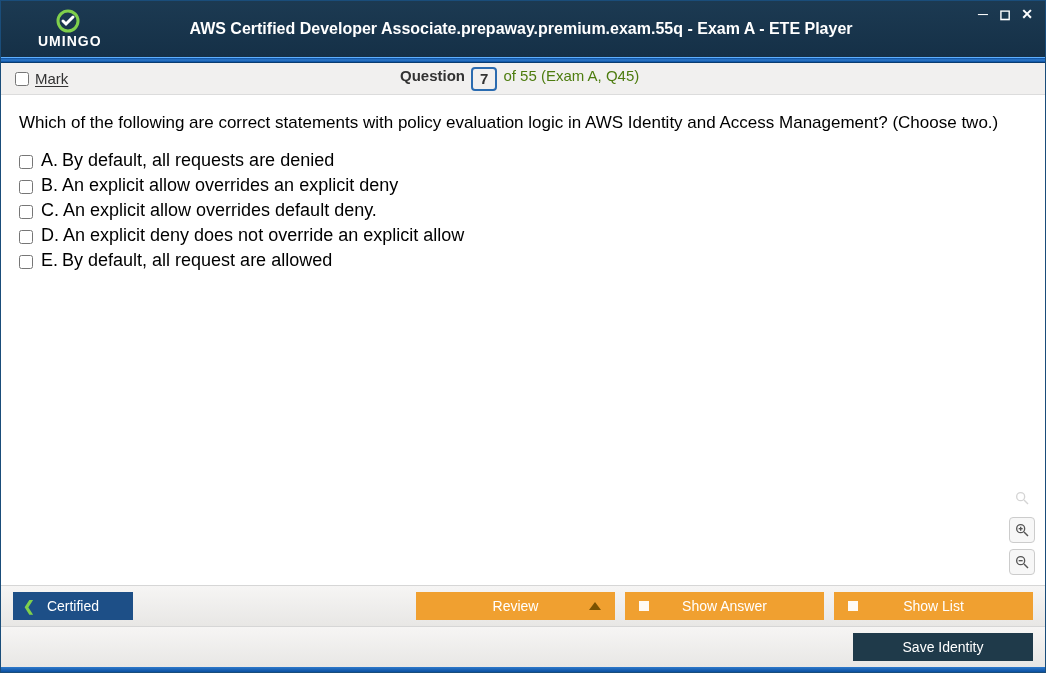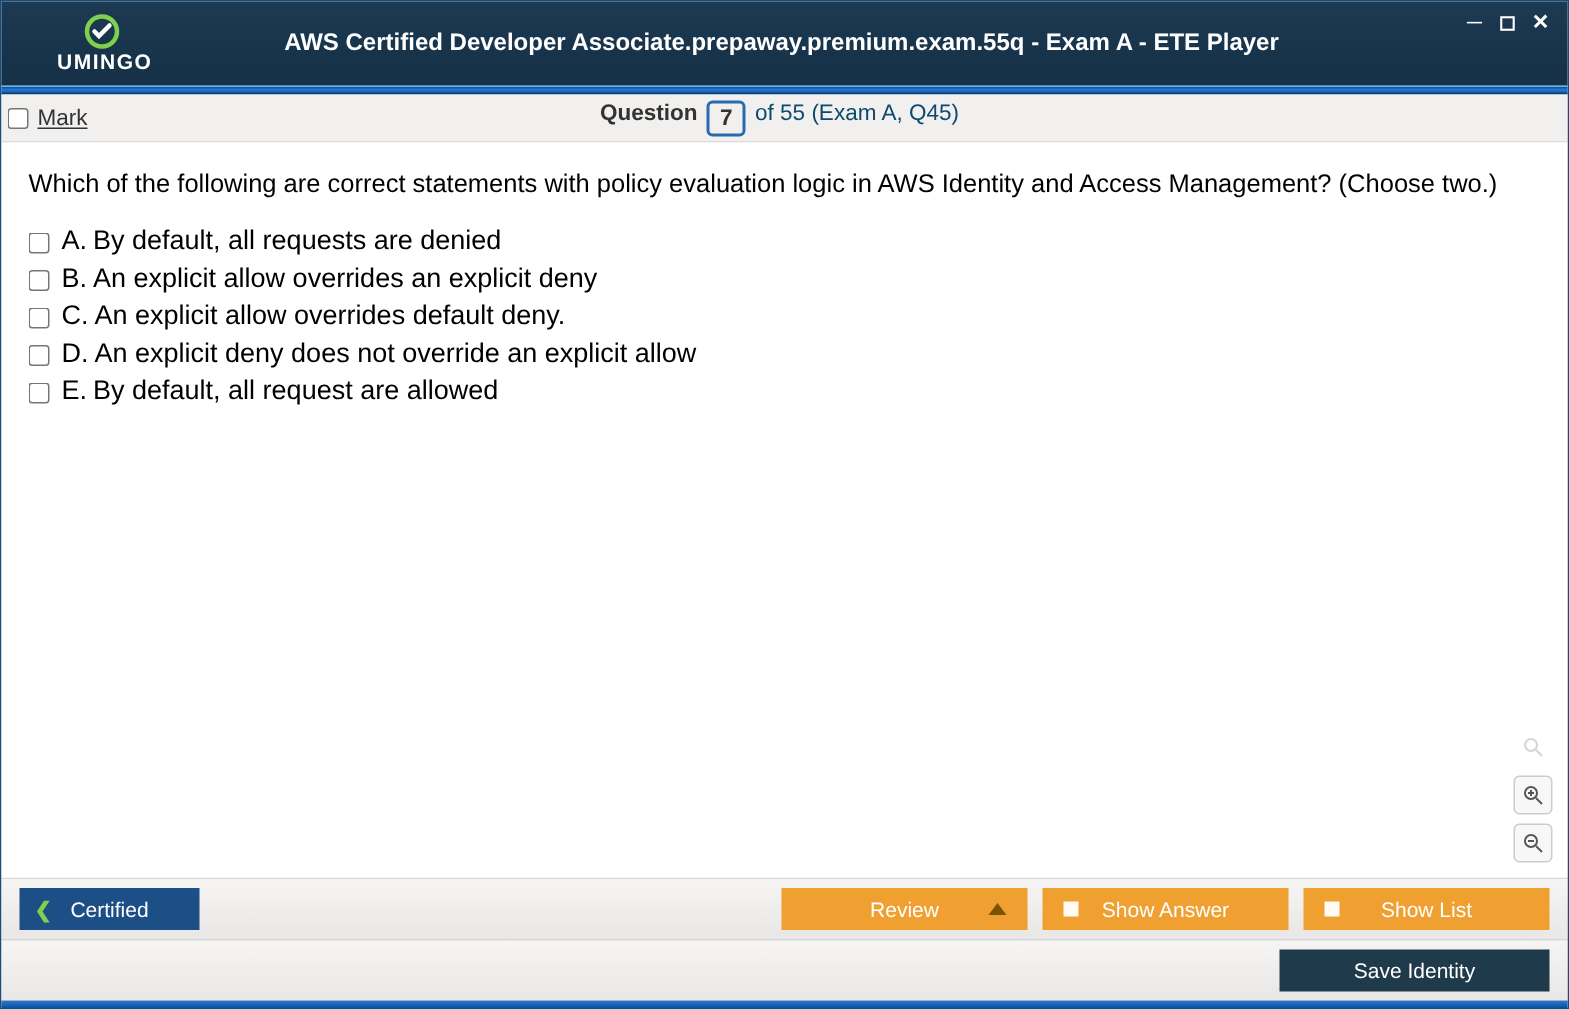--- a/index.html
+++ b/index.html
@@ -6,46 +6,46 @@
   html, body { width: 1046px; height: 673px; font-family: "Segoe UI", Arial, sans-serif; overflow: hidden; }
   .app-frame { width: 1046px; height: 673px; border: 1px solid #1a4d7a; display: flex; flex-direction: column; background: #fff; }
   .title-bar { height: 56px; background: linear-gradient(#1c3a52, #153047); display: flex; align-items: center; color: #fff; position: relative; }
   .logo { display: flex; align-items: center; margin-left: 34px; flex-direction: column; }
   .logo svg { width: 24px; height: 24px; }
   .logo-text { font-weight: bold; letter-spacing: 1px; font-size: 14px; margin-left: 3px; color:#fff; }
   .title-text { position:absolute; left:0; right:4px; text-align:center; font-size: 16px; font-weight: 600; pointer-events:none;}
   .win-controls { position:absolute; top: 6px; right: 10px; display: flex; gap: 6px; }
   .win-btn { width: 16px; height: 14px; color: #fff; cursor: pointer; display:flex; align-items:center; justify-content:center; font-size:14px; font-weight:bold; }
   .blue-divider { height: 6px; background: linear-gradient(#0a4fa0, #2f7acb, #0a4fa0); border-top:1px solid #5fb0ff; border-bottom:1px solid #0a3c70; }
-  .info-bar { height: 32px; background: #f1f0ef; border-bottom:1px solid #dcdcdc; display:flex; align-items:center; padding: 0 4px; color:#333; font-size:15px; }
+  .info-bar { height: 32px; background: #f1f0ef; border-bottom:1px solid #dcdcdc; display:flex; align-items:center; padding: 0 14px; color:#333; font-size:15px; }
   .mark-wrap { display:flex; align-items:center; gap:6px; }
   .mark-wrap input { width:14px; height:14px; }
   .mark-wrap label { text-decoration: underline; text-underline-offset:2px; }
   .q-center { flex:1; display:flex; align-items:flex-start; justify-content:center; gap:6px; }
   .q-label { font-weight: 600; }
   .q-num-box { border:2px solid #2a6bb0; border-radius:4px; padding:0 7px; height:24px; display:flex; align-items:center; font-weight:600; }
-  .q-rest { color:#0c4a6e; }
+  .q-rest { color:#4d7c0f; }
   .content-area { flex:1; background:#fff; padding:16px 18px 10px 18px; position:relative; overflow:auto;}
   .question-text { font-size: 17px; line-height: 1.45; margin-bottom: 14px; }
   .answers { display:flex; flex-direction:column; gap:4px; font-size:18px; }
   .answer-row { display:flex; align-items:flex-start; gap:8px; }
   .answer-row input { margin-top:5px; width:14px; height:14px; }
   .answer-text { display:flex; gap:4px; }
   .ans-letter { }
   .zoom-controls { position:absolute; right:10px; bottom:10px; display:flex; flex-direction:column; gap:6px; align-items:center; }
   .zoom-btn { width:26px; height:26px; border:1px solid #ccc; background:#f7f7f7; border-radius:4px; display:flex; align-items:center; justify-content:center; cursor:pointer; }
   .zoom-btn.plain { border:none; background:transparent; opacity:0.5;}
   .zoom-btn svg { width:16px; height:16px; fill:#555;}
   .toolbar { background: linear-gradient(#f6f5f4,#e8e7e5); padding: 6px 12px; display:flex; align-items:center; gap:10px; border-top:1px solid #d6d6d6; }
   .toolbar .spacer { flex:1; }
   .btn { height:28px; border:none; cursor:pointer; font-size:14px; display:flex; align-items:center; justify-content:center; color:#fff; font-weight:500;}
   .btn-nav { background:#1d4f87; width:120px; gap:30px; position:relative;}
   .btn-nav .arrow { font-size:14px; color:#7fd04c; font-weight:bold; position:absolute;}
   .btn-prev .arrow{ left:10px;} .btn-next .arrow{ right:10px;}
-  .btn-orange { background:#f0a030; width:164px; position:relative;}
+  .btn-orange { background:#f0a030; width:199px; position:relative;}
   .btn-orange .sq { width:10px; height:10px; background:rgba(255,255,255,0.95); position:absolute; left:14px;}
   .btn-orange .tri { position:absolute; right:14px; width:0;height:0;border-left:6px solid transparent;border-right:6px solid transparent;border-bottom:8px solid #7a5200;}
   .btn-dark { background:#1f3a4a; width:180px;}
   .bottom-blue { height:5px; background: linear-gradient(#2f7acb,#0a4fa0);}
 </style>
 </head>
 <body>
 <div class="app-frame">
 
   <div class="title-bar">

